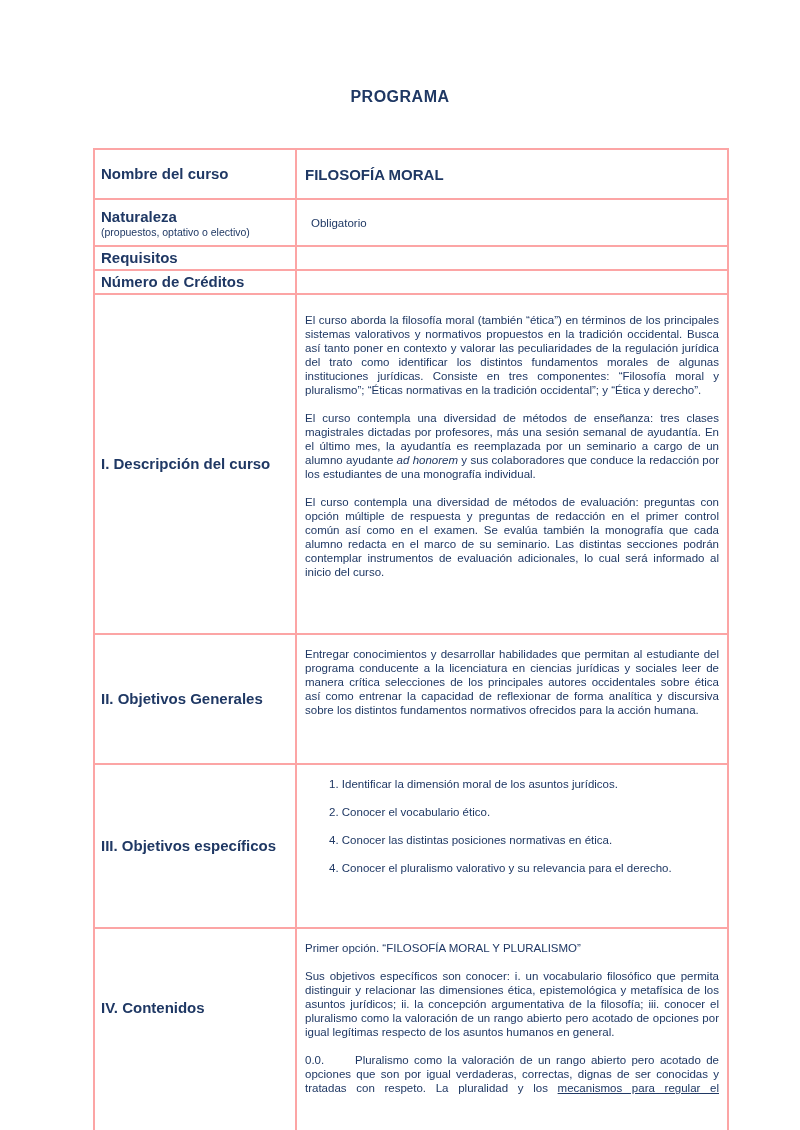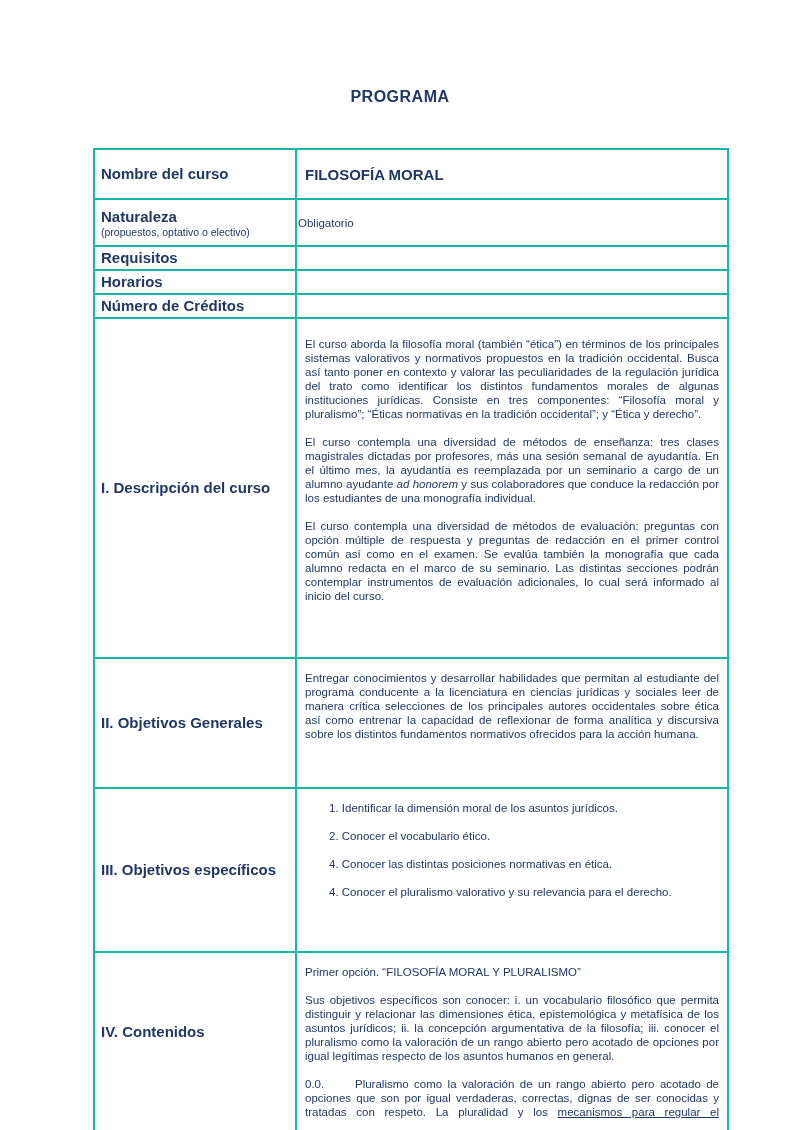--- a/index.html
+++ b/index.html
@@ -13,26 +13,26 @@
     position:absolute; top:88px; left:0; width:800px;
     margin:0; text-align:center;
     font-size:16px; font-weight:bold; letter-spacing:0.5px;
   }
   table.course-table {
     position:absolute; top:148px; left:93px;
     width:634px; border-collapse:collapse; table-layout:fixed;
   }
   col.c1 { width:202px; }
   col.c2 { width:432px; }
-  td { border:2px solid #14b8a6; vertical-align:middle; padding:2px 6px; }
+  td { border:2px solid #fca5a5; vertical-align:middle; padding:2px 6px; }
   .label-cell { font-weight:bold; font-size:15px; line-height:18px; padding-left:6px; }
   .sublabel { display:block; font-weight:normal; font-size:10.5px; line-height:12px; }
   .value-cell { font-size:11.5px; }
   .course-name { font-weight:bold; font-size:15px; padding-left:8px; }
-  .nat-value { padding-left:1px;margin-left:28px; }
+  .nat-value { padding-left:14px;margin-left:28px; }
   .text-cell {
     vertical-align:top; text-align:justify;
     font-size:11.5px; line-height:14px;
     padding:12px 8px 8px 8px;
   }
   .text-cell.desc { padding-top:18px; }
   .text-cell p { margin:0 0 14px 0; }
   .text-cell p:last-child { margin-bottom:0; }
   .items p { text-align:left;margin-left:24px; }
   .row-nombre td { height:44px; }
@@ -73,24 +73,20 @@
         <span class="sublabel">(propuestos, optativo o electivo)</span>
       </td>
       <td class="value-cell nat-value">Obligatorio</td>
     </tr>
 
     <tr class="row-slim">
       <td class="label-cell">Requisitos</td>
       <td class="value-cell"></td>
     </tr>
 
-    <tr class="row-slim">
-      <td class="label-cell">Horarios</td>
-      <td class="value-cell"></td>
-    </tr>
 
     <tr class="row-slim">
       <td class="label-cell">Número de Créditos</td>
       <td class="value-cell"></td>
     </tr>
 
     <tr class="row-desc">
       <td class="label-cell">I. Descripción del curso</td>
       <td class="text-cell desc">
         <p>El curso aborda la filosofía moral (también “ética”) en términos de los principales sistemas valorativos y normativos propuestos en la tradición occidental. Busca así tanto poner en contexto y valorar las peculiaridades de la regulación jurídica del trato como identificar los distintos fundamentos morales de algunas instituciones jurídicas. Consiste en tres componentes: “Filosofía moral y pluralismo”; “Éticas normativas en la tradición occidental”; y “Ética y derecho”.</p>

